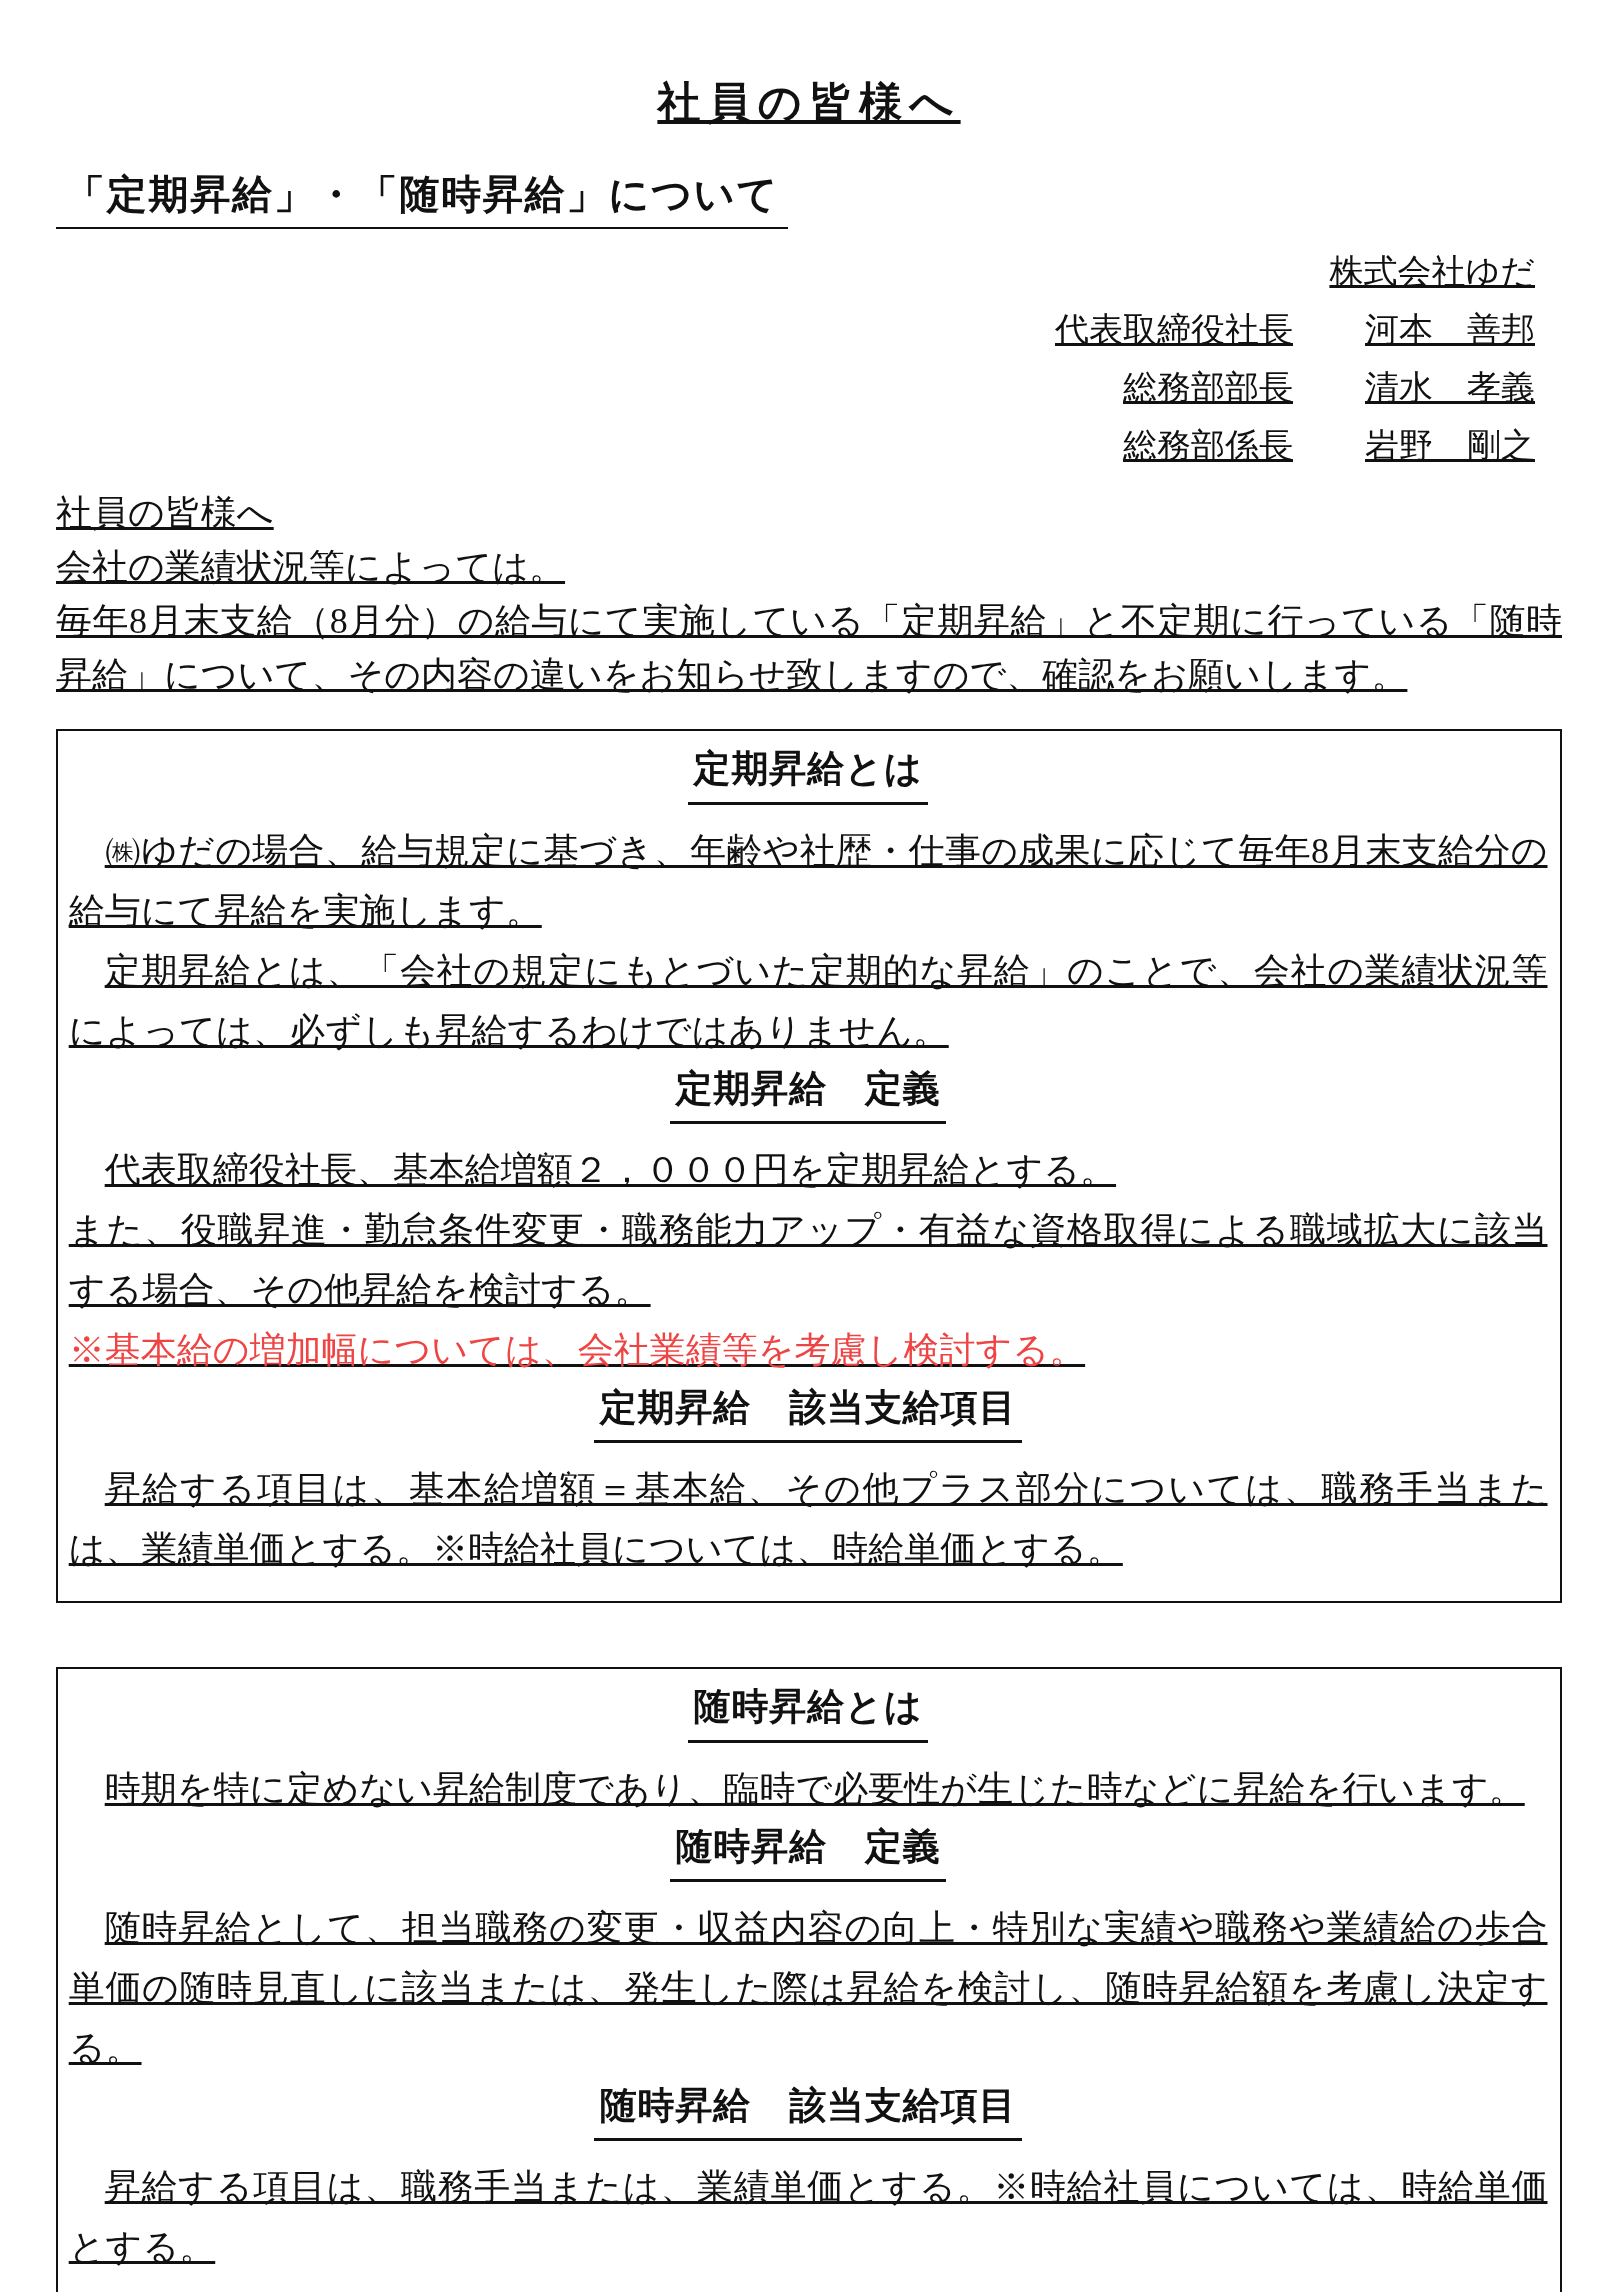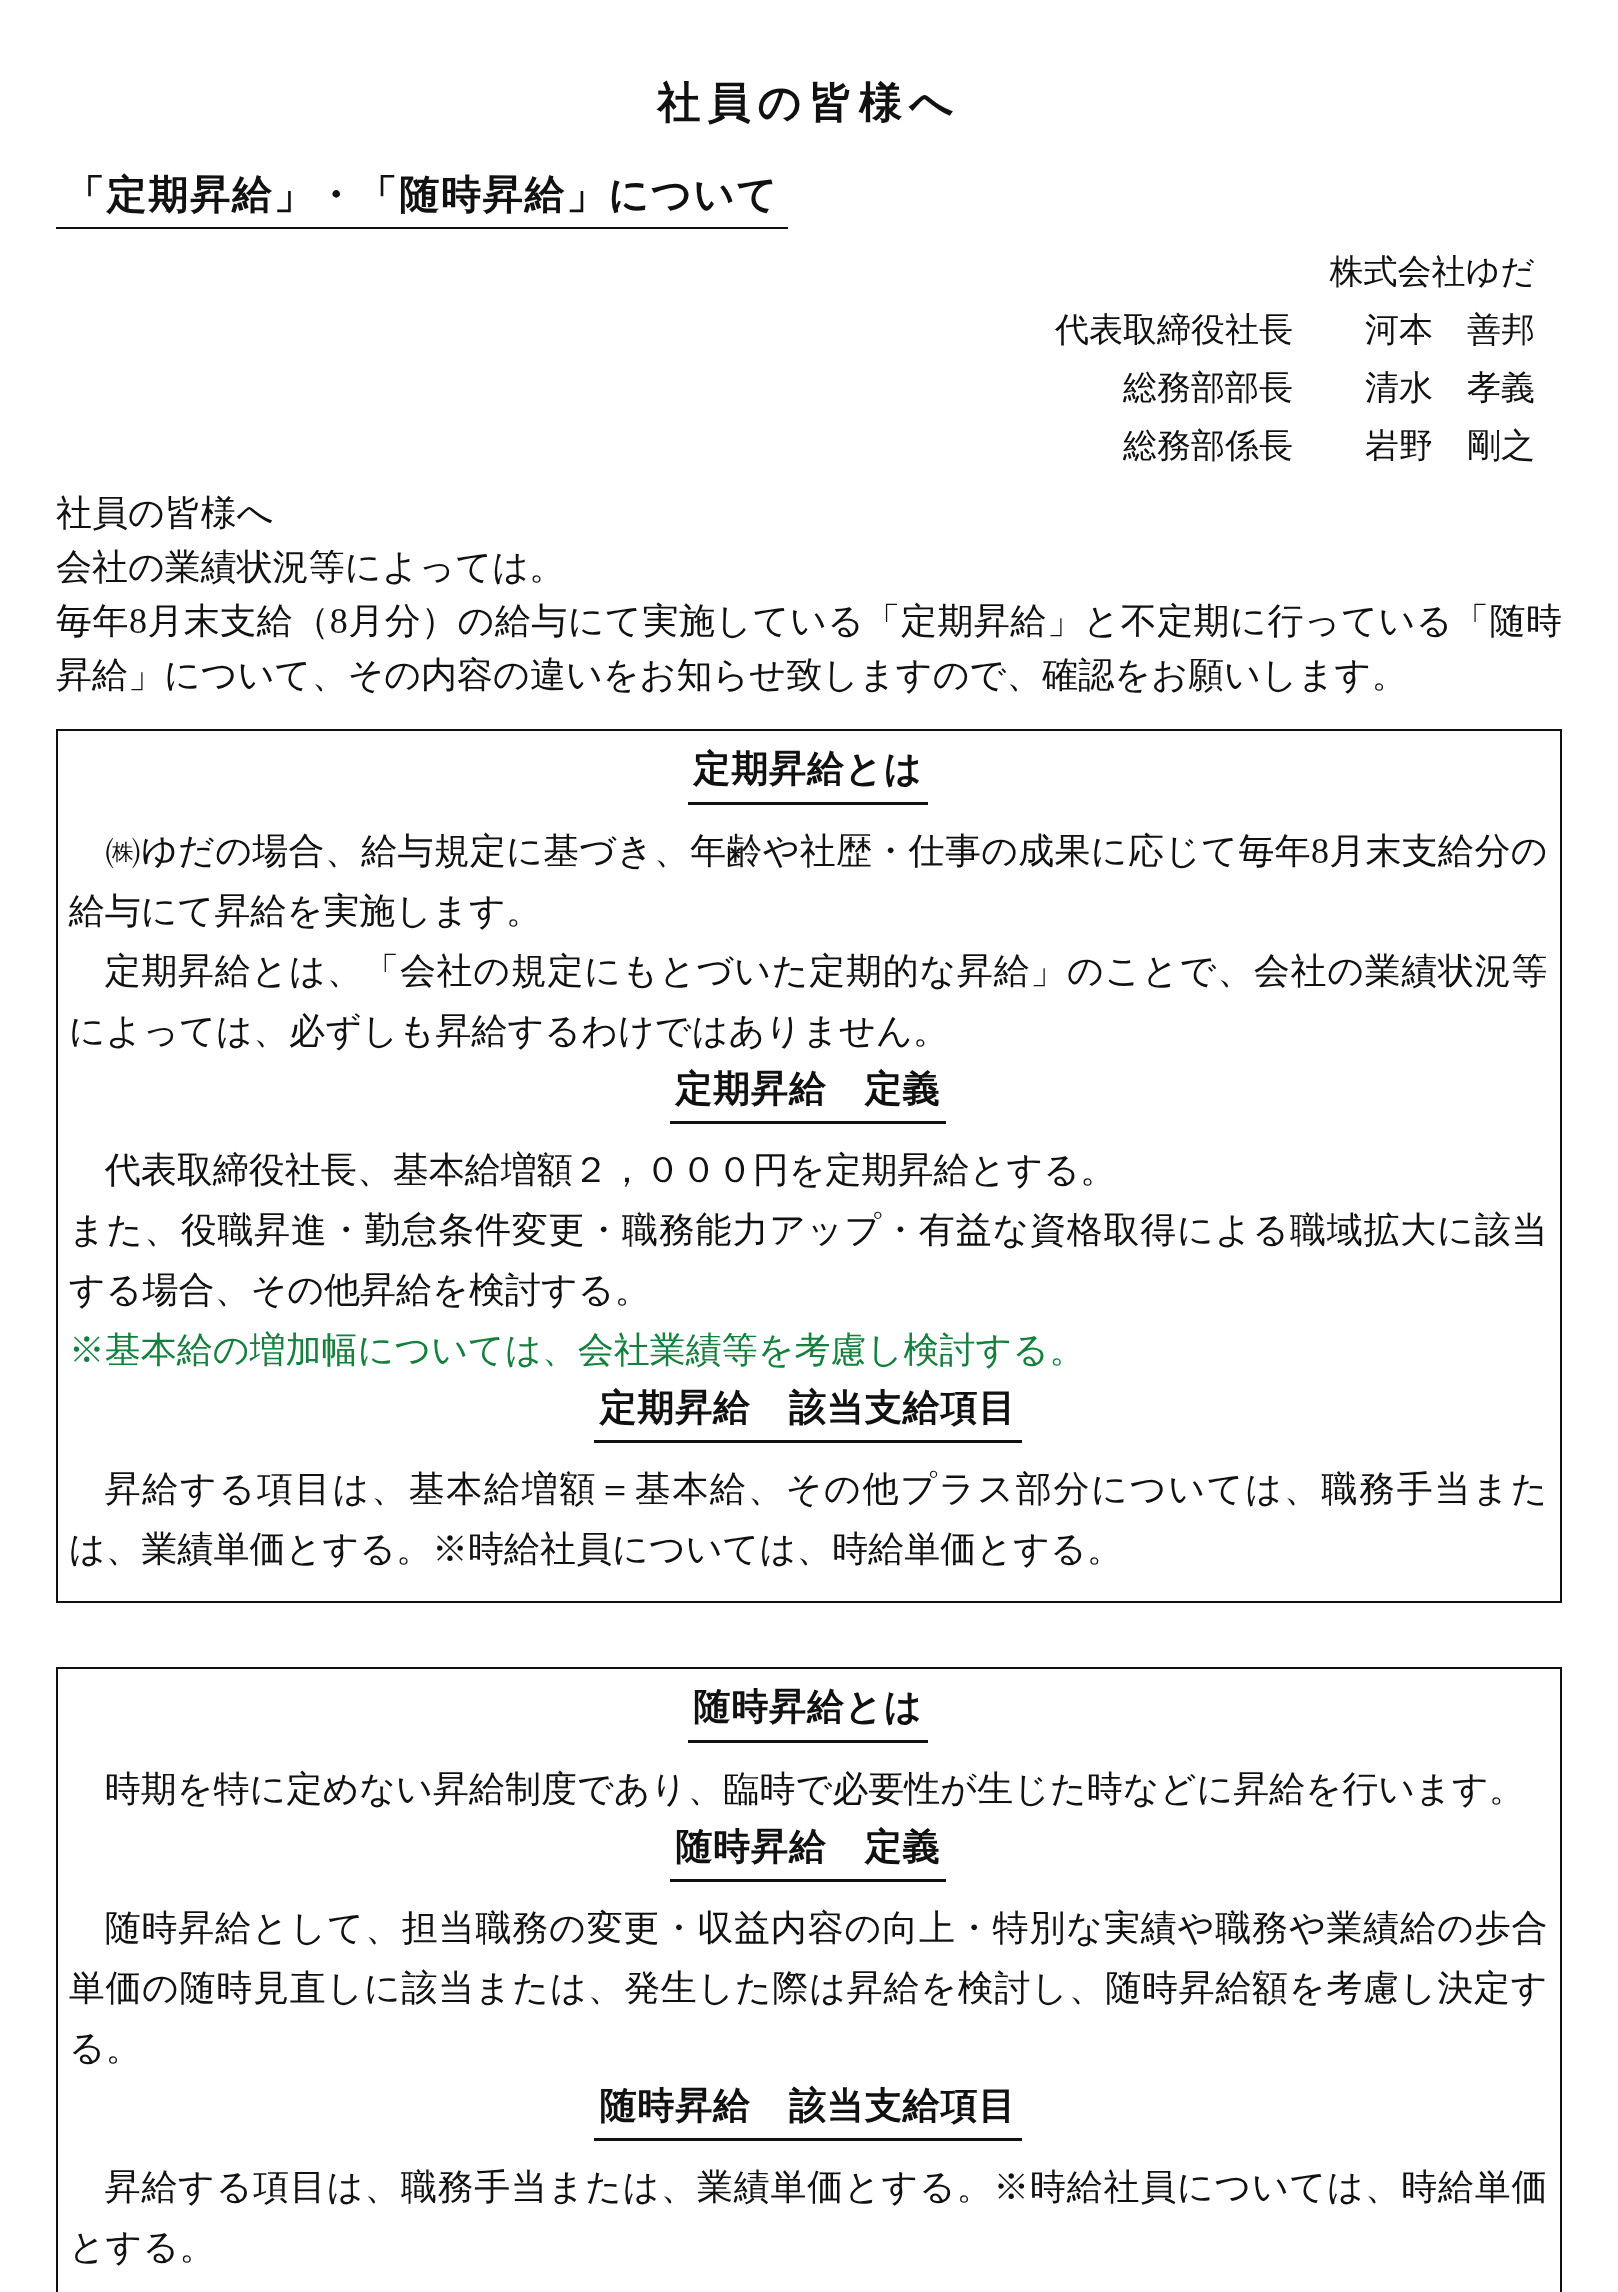--- a/index.html
+++ b/index.html
@@ -10,20 +10,21 @@
   .page {
     position: relative;
     width: 1618px;
     height: 2293px;
     box-sizing: border-box;
     background: #ffffff;
     color: #111111;
     font-family: "Liberation Serif", "DejaVu Serif", serif;
     padding: 77px 56px 0 56px;
     overflow: hidden;
+    text-decoration: underline;
   }
 
   
   .doc-title {
     text-align: center;
     font-size: 43px;
     font-weight: 700;
     letter-spacing: 7.2px;
     line-height: 1.2;
   }
@@ -102,21 +103,21 @@
     padding: 0 5.4px 9px 5.4px;
     letter-spacing: 0.9px;
   }
   .info-box p {
     margin: 0;
     text-align: justify;
     text-justify: inter-character;
   }
   .info-box p.indent { text-indent: 1em; }
   .red-note {
-    color: #15803d;
+    color: #ef4444;
   }
 </style>
 </head>
 <body>
 
 <div class="page">
 
   <div class="doc-title">社員の皆様へ</div>
 
   <div class="doc-subtitle">

